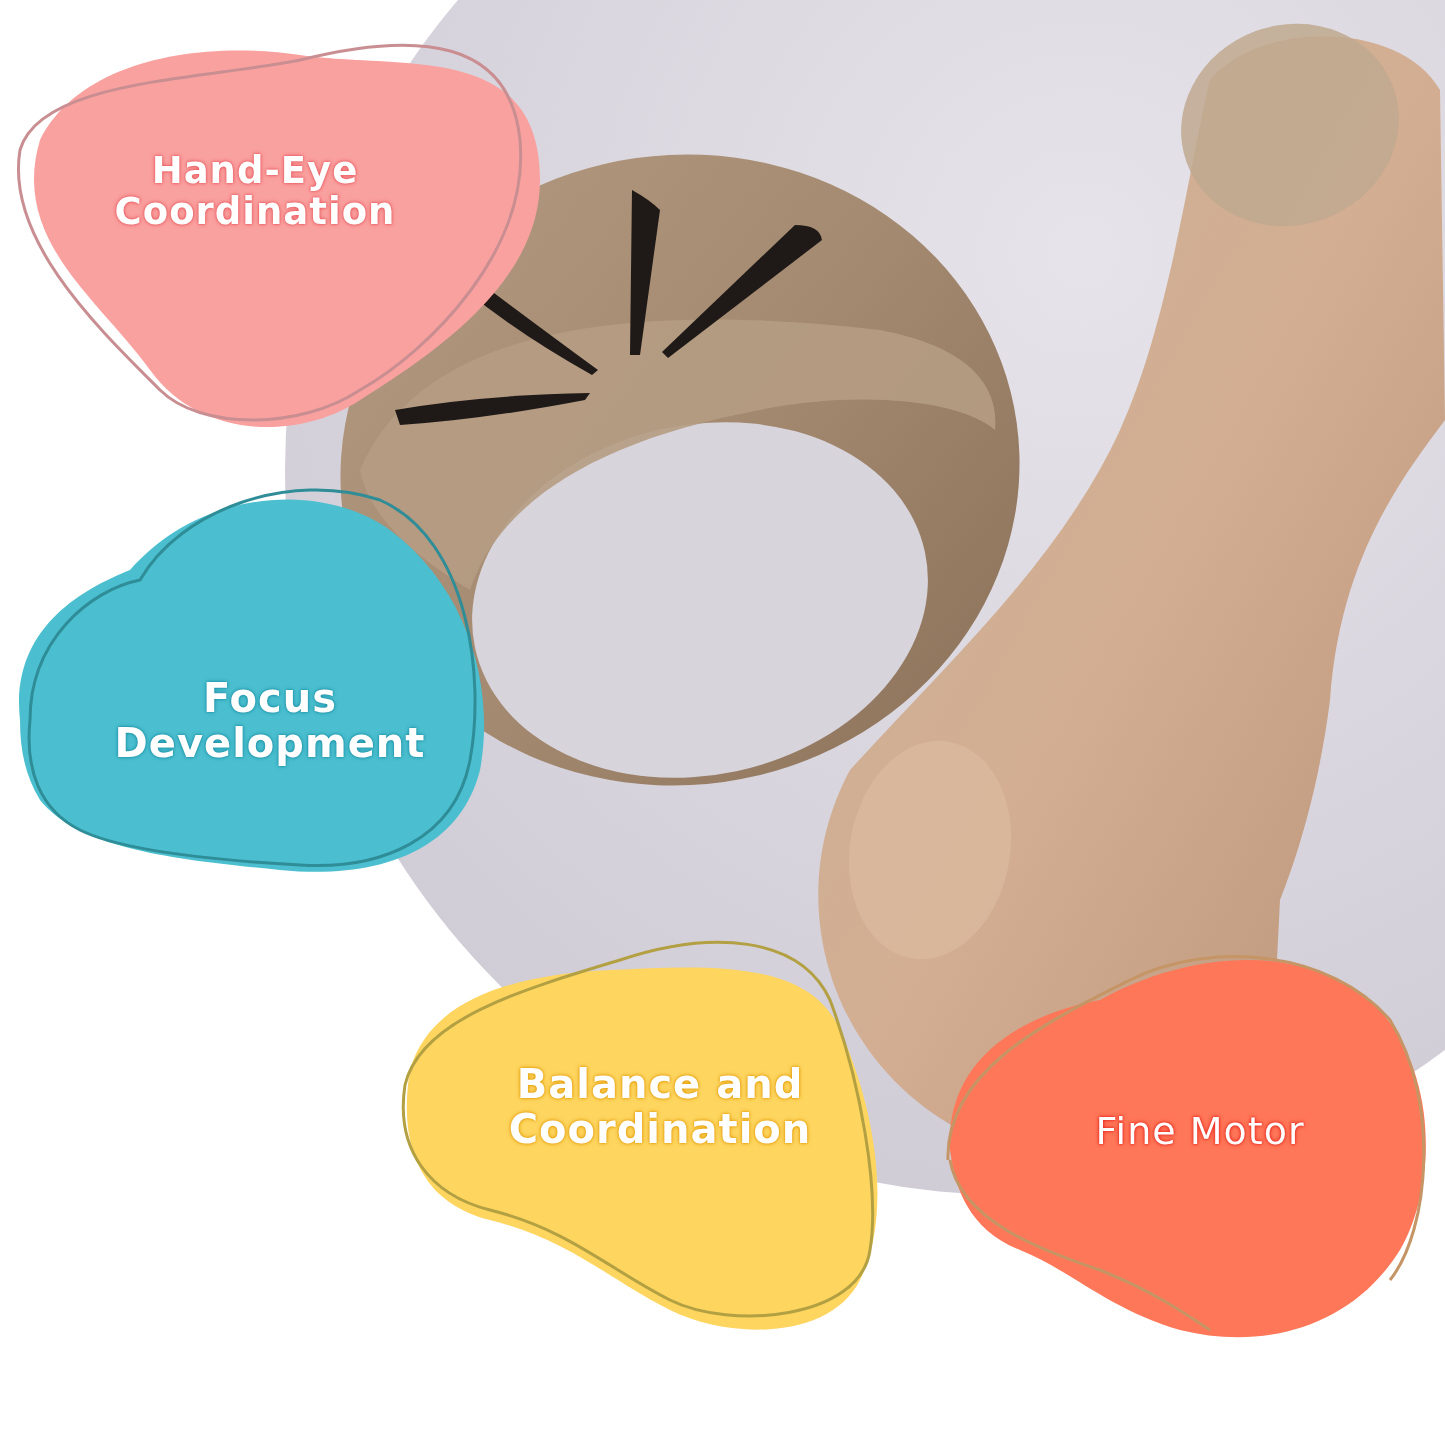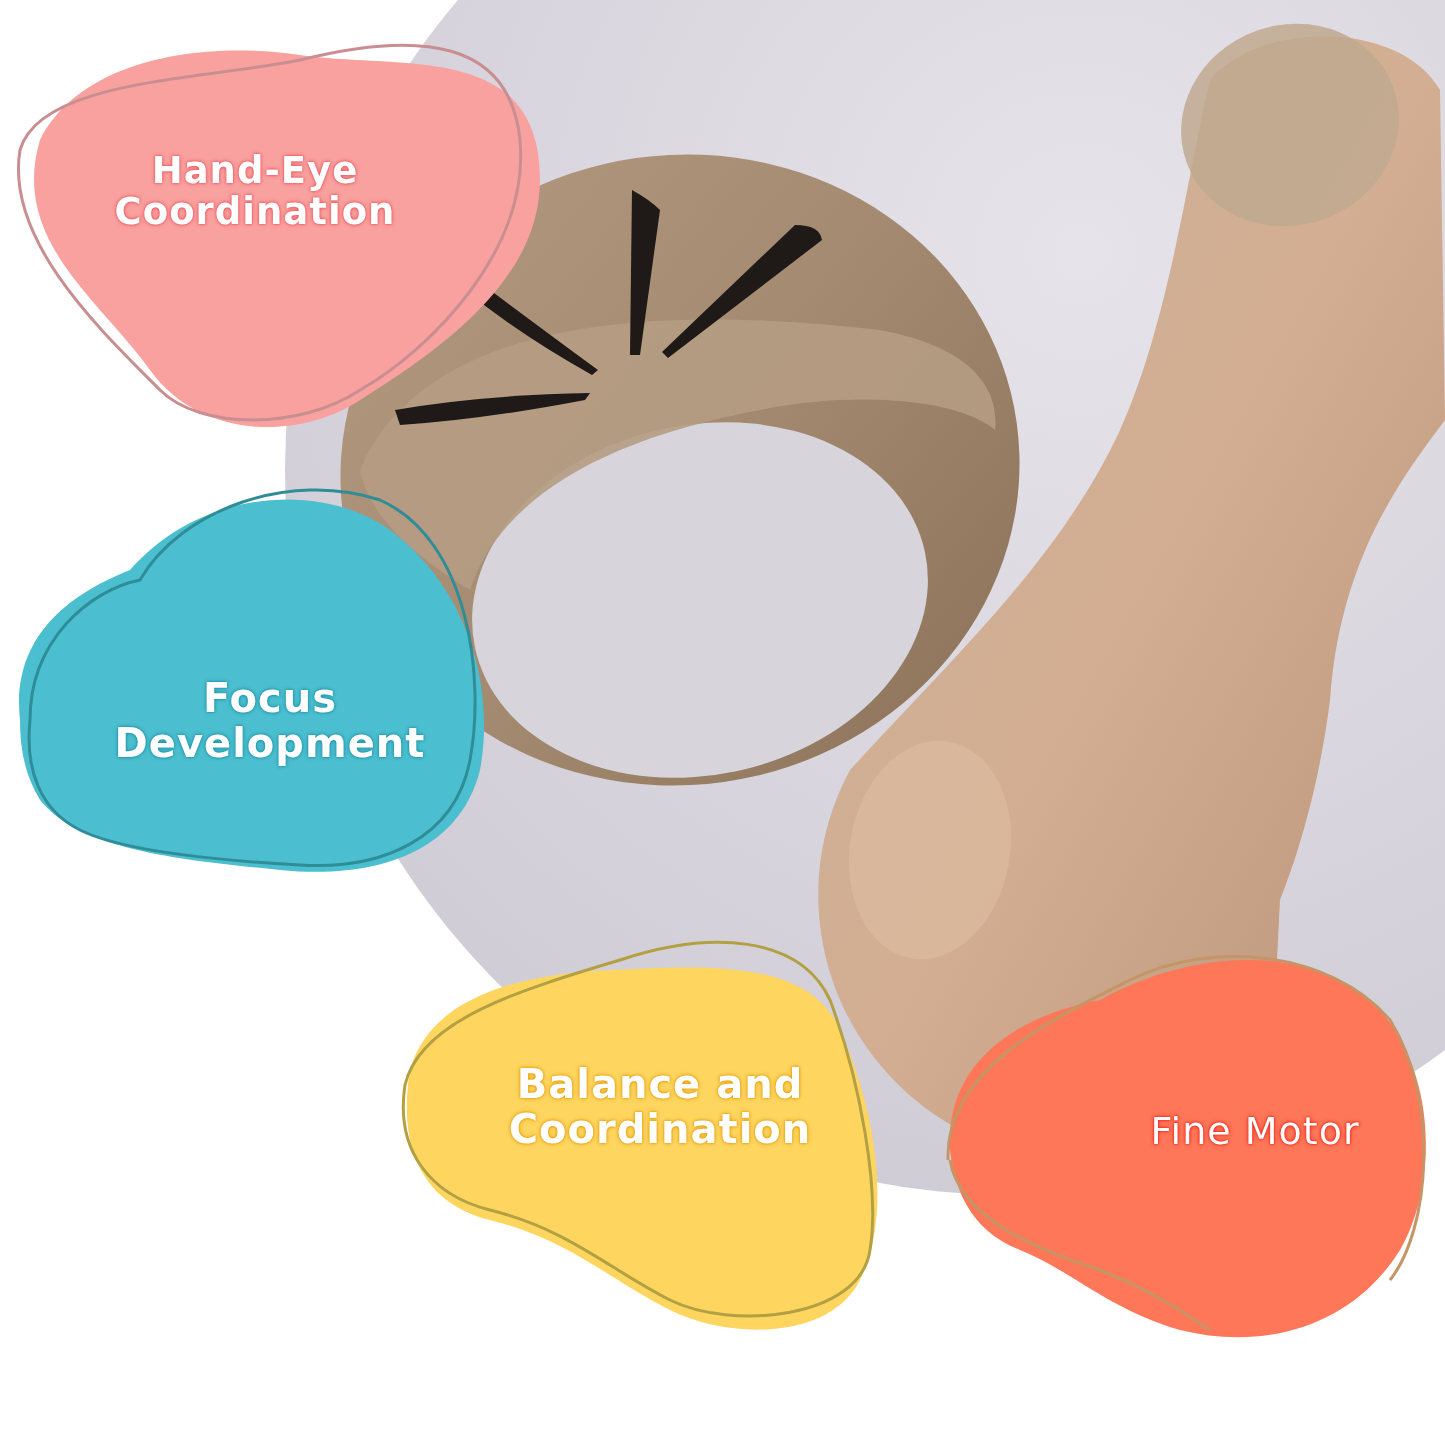--- a/index.html
+++ b/index.html
@@ -8,21 +8,21 @@
   .photo-bg { position: absolute; left: 0; top: 0; }
   .blob { position: absolute; }
   .blob-label {
     position: absolute; color: #ffffff; font-weight: bold; text-align: center;
     font-family: "DejaVu Sans", sans-serif; line-height: 1.12; letter-spacing: 1px;
     white-space: pre-line;
   }
   .lbl-pink { left: 95px; top: 150px; width: 320px; font-size: 37px; text-shadow: 0 0 4px #e8545b, 0 0 2px #e8545b; }
   .lbl-teal { left: 80px; top: 640px; width: 380px; font-size: 40px; text-shadow: 0 0 4px #1a8fa6, 0 0 2px #1a8fa6; margin-top: 36px; }
   .lbl-yellow { left: 480px; top: 1062px; width: 360px; font-size: 40px; text-shadow: 0 0 4px #e39a00, 0 0 2px #e39a00; text-align: center; }
-  .lbl-orange { left: 1095px; top: 1110px; width: 320px; font-size: 38px; font-weight: normal; text-shadow: 0 0 4px #e8211a, 0 0 2px #e8211a; }
+  .lbl-orange { left: 1040px; top: 1110px; width: 320px; font-size: 38px; font-weight: normal; text-shadow: 0 0 4px #e8211a, 0 0 2px #e8211a; }
 </style>
 </head>
 <body>
 
 <div class="stage">
 
   <svg class="photo-bg" width="1445" height="1445" viewBox="0 0 1445 1445">
     <defs>
       <radialGradient id="bdrop" cx="0.55" cy="0.35" r="0.7">
         <stop offset="0" stop-color="#e6e3ea"></stop>

